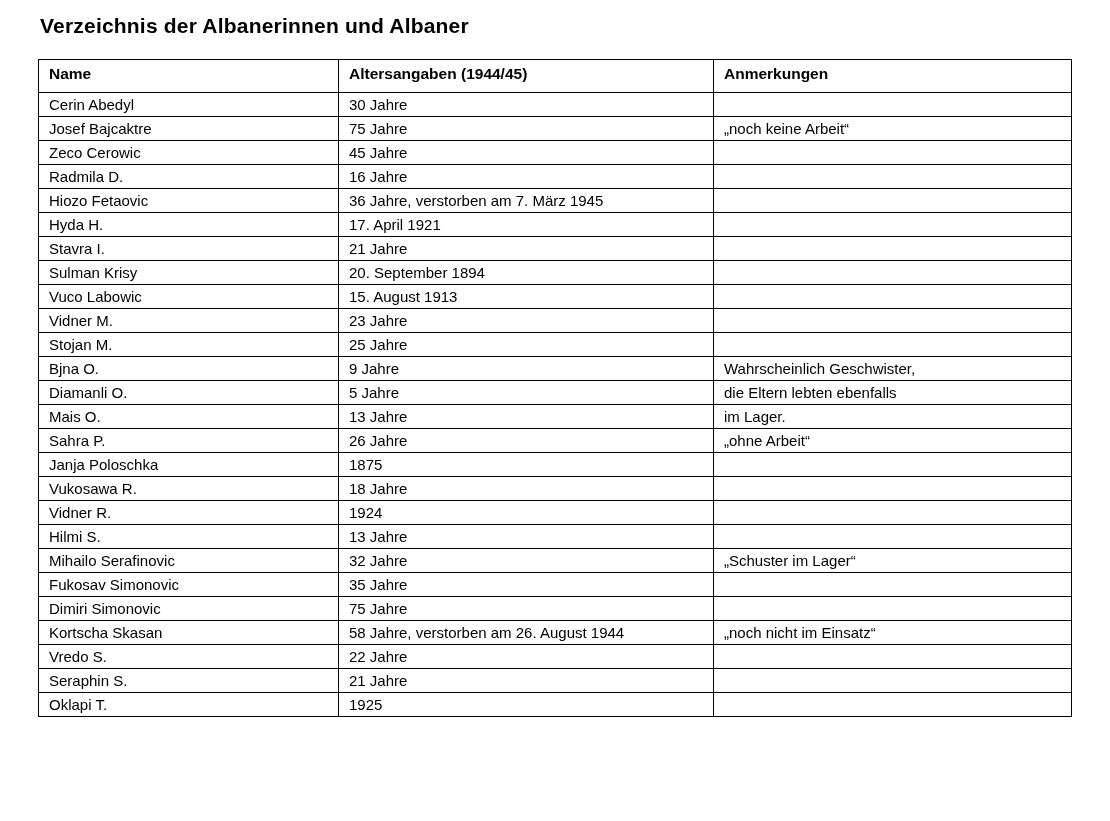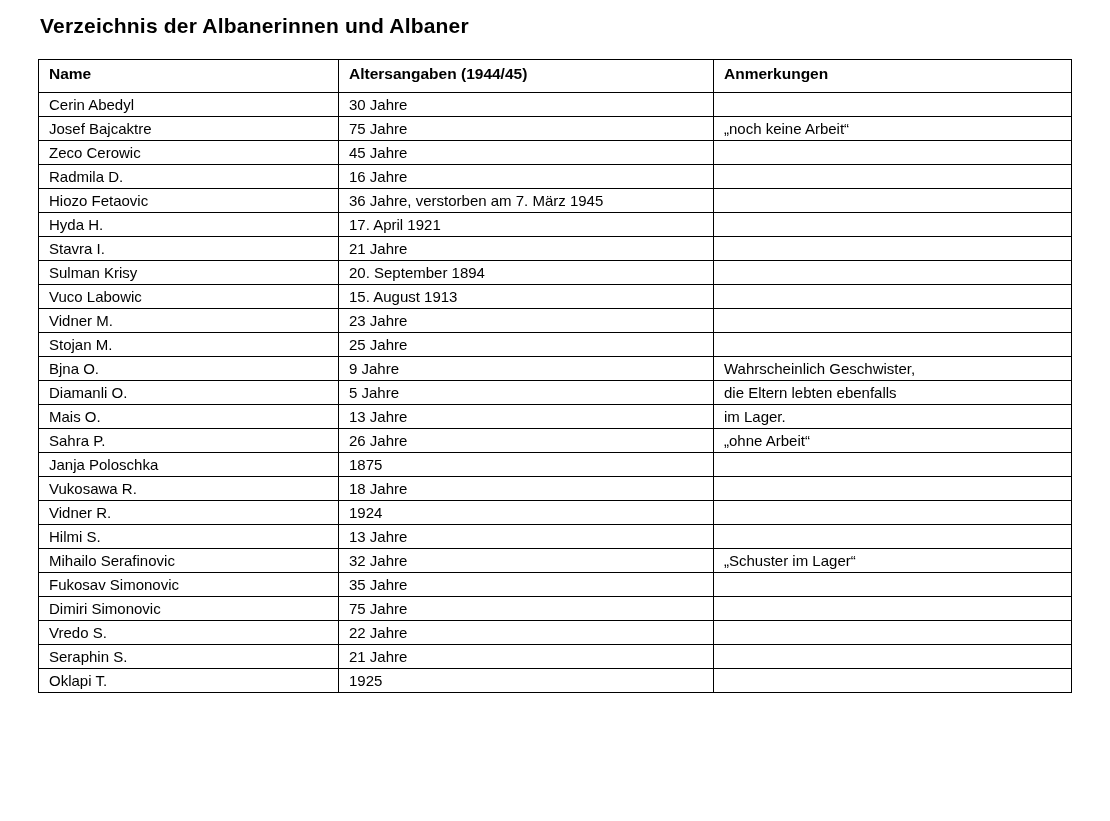--- a/index.html
+++ b/index.html
@@ -185,20 +185,25 @@
           <td>Fukosav Simonovic</td>
           <td>35 Jahre</td>
           <td class="note"></td>
         </tr>
         <tr>
           <td>Dimiri Simonovic</td>
           <td>75 Jahre</td>
           <td class="note"></td>
         </tr>
         <tr>
+          <td>Kortscha Skasan</td>
+          <td>58 Jahre, verstorben am 26. August 1944</td>
+          <td class="note">„noch nicht im Einsatz“</td>
+        </tr>
+        <tr>
           <td>Vredo S.</td>
           <td>22 Jahre</td>
           <td class="note"></td>
         </tr>
         <tr>
           <td>Seraphin S.</td>
           <td>21 Jahre</td>
           <td class="note"></td>
         </tr>
         <tr>

